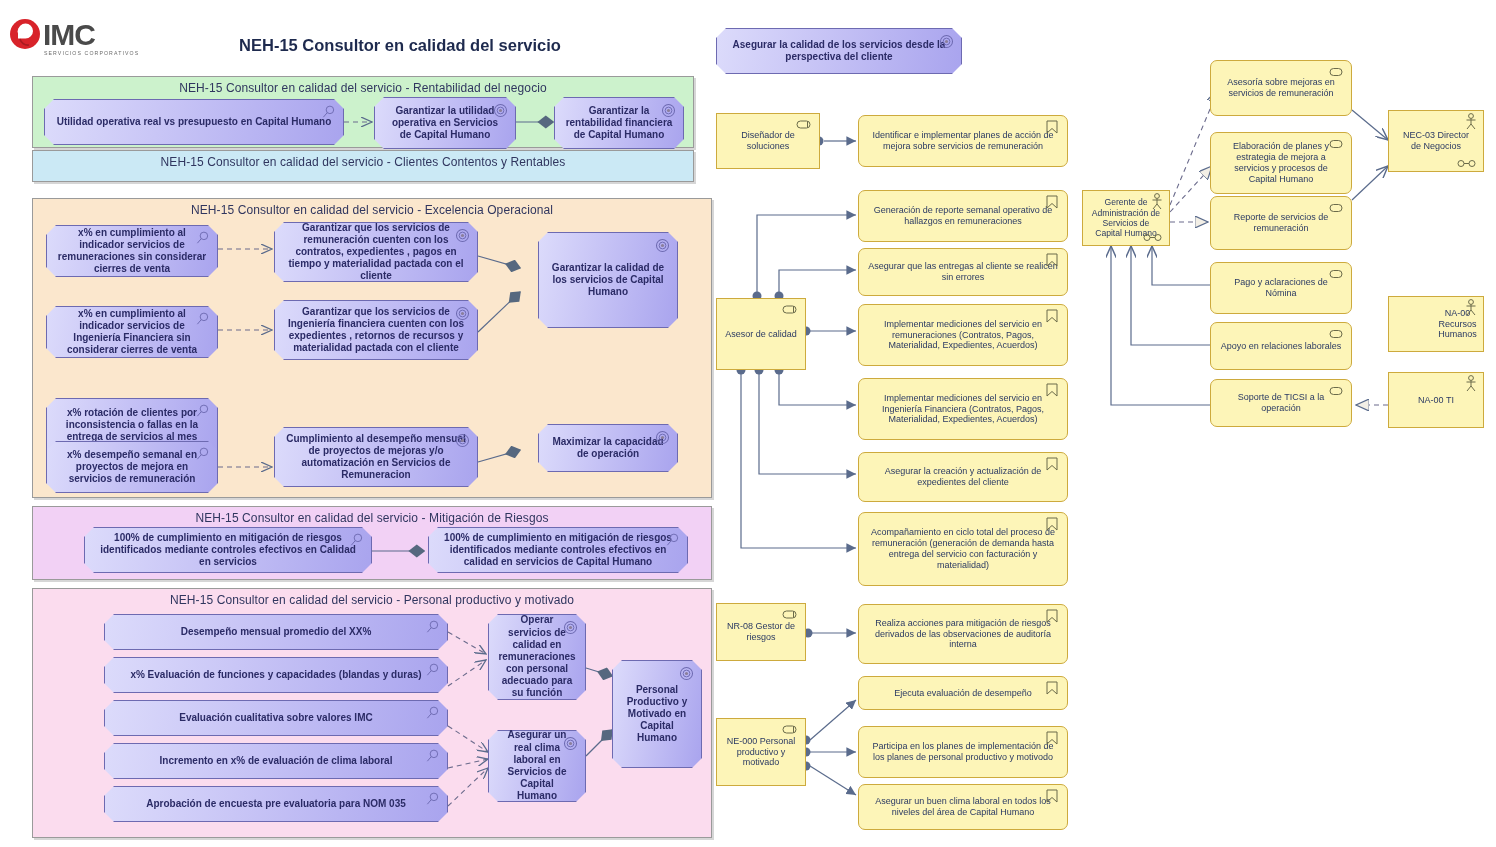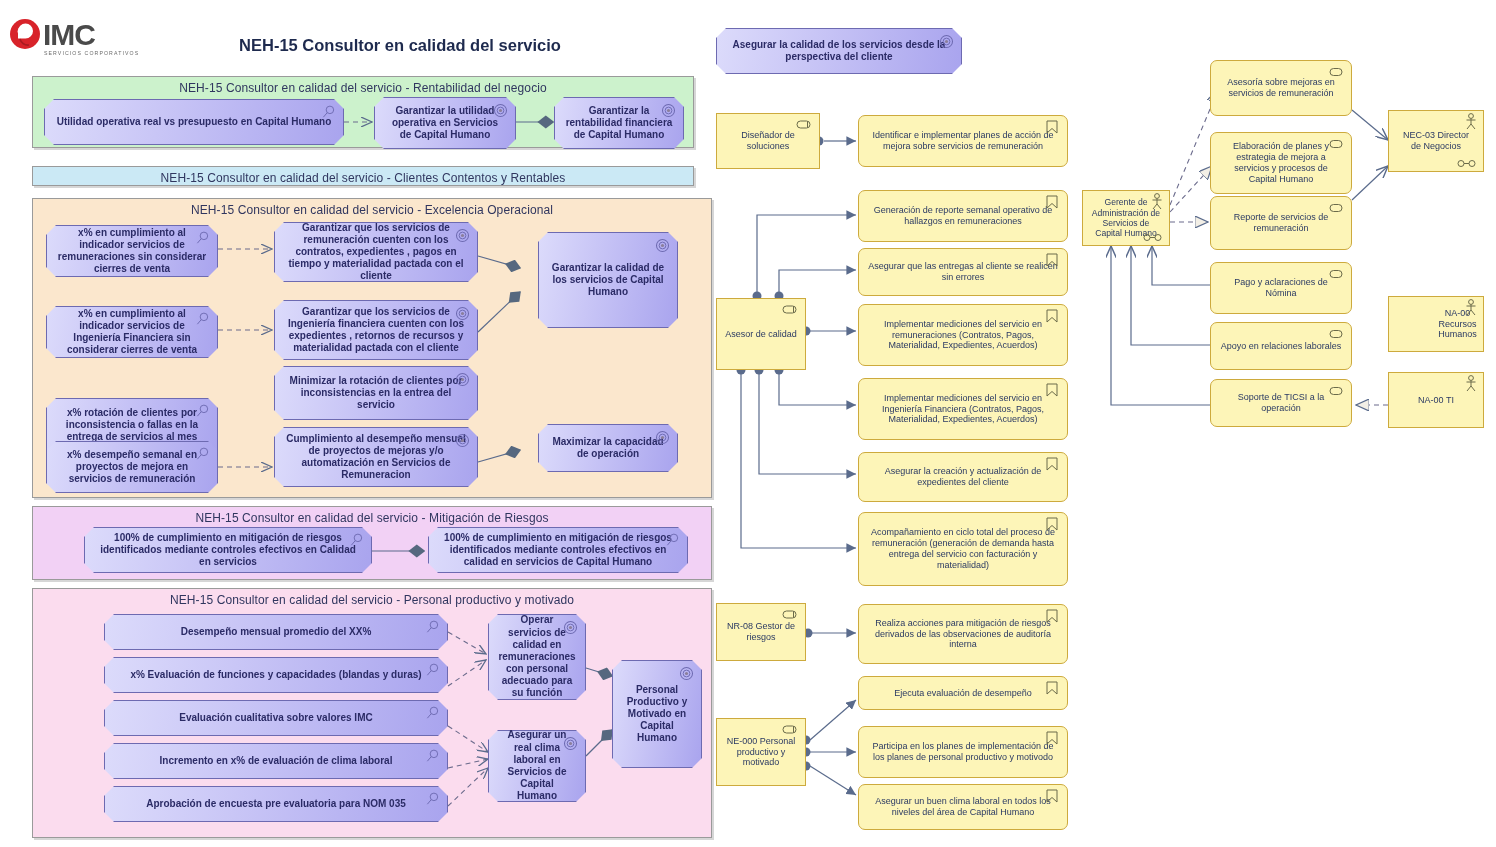--- a/index.html
+++ b/index.html
@@ -73,21 +73,21 @@
       <text x="35" y="31" font-family="'Liberation Sans',sans-serif" font-size="30" font-weight="700" fill="#4a4a4a" letter-spacing="-1">IMC</text>
       <text x="36" y="41" font-family="'Liberation Sans',sans-serif" font-size="5.2" fill="#6a6a6a" letter-spacing="1.1">SERVICIOS CORPORATIVOS</text>
     </svg>
   </div>
   <div id="page-title">NEH-15 Consultor en calidad del servicio</div>
 
   <div class="band band-green" style="left:32px;top:76px;width:662px;height:72px;">
     <div class="band-title">NEH-15 Consultor en calidad del servicio - Rentabilidad del negocio</div>
   </div>
 
-  <div class="band band-blue" style="left:32px;top:166px;width:662px;height:20px;">
+  <div class="band band-blue" style="left:32px;top:150px;width:662px;height:32px;">
     <div class="band-title">NEH-15 Consultor en calidad del servicio - Clientes Contentos y Rentables</div>
   </div>
 
   <div class="band band-orange" style="left:32px;top:198px;width:680px;height:300px;">
     <div class="band-title">NEH-15 Consultor en calidad del servicio - Excelencia Operacional</div>
   </div>
 
   <div class="band band-purple" style="left:32px;top:506px;width:680px;height:74px;">
     <div class="band-title">NEH-15 Consultor en calidad del servicio - Mitigación de Riesgos</div>
   </div>
@@ -247,28 +247,20 @@
 
   <div class="node oct" style="left:274px;top:300px;width:204px;height:60px;">
     <svg class="mk" viewBox="0 0 16 16">
       <circle cx="8" cy="8" r="6.4" fill="none" stroke="#6d6ab1" stroke-width="1.1"></circle>
       <circle cx="8" cy="8" r="3.6" fill="none" stroke="#6d6ab1" stroke-width="1"></circle>
       <circle cx="8" cy="8" r="1.7" fill="#8b7f9b"></circle>
     </svg>
     <div class="txt">Garantizar que los servicios de Ingeniería financiera cuenten con los expedientes , retornos de recursos y materialidad pactada con el cliente</div>
   </div>
 
-  <div class="node oct" style="left:274px;top:366px;width:204px;height:54px;">
-    <svg class="mk" viewBox="0 0 16 16">
-      <circle cx="8" cy="8" r="6.4" fill="none" stroke="#6d6ab1" stroke-width="1.1"></circle>
-      <circle cx="8" cy="8" r="3.6" fill="none" stroke="#6d6ab1" stroke-width="1"></circle>
-      <circle cx="8" cy="8" r="1.7" fill="#8b7f9b"></circle>
-    </svg>
-    <div class="txt">Minimizar la rotación de clientes por inconsistencias en la entrea del servicio</div>
-  </div>
 
   <div class="node oct" style="left:274px;top:427px;width:204px;height:60px;">
     <svg class="mk" viewBox="0 0 16 16">
       <circle cx="8" cy="8" r="6.4" fill="none" stroke="#6d6ab1" stroke-width="1.1"></circle>
       <circle cx="8" cy="8" r="3.6" fill="none" stroke="#6d6ab1" stroke-width="1"></circle>
       <circle cx="8" cy="8" r="1.7" fill="#8b7f9b"></circle>
     </svg>
     <div class="txt">Cumplimiento al desempeño mensual de proyectos de mejoras y/o automatización en Servicios de Remuneracion</div>
   </div>
 

